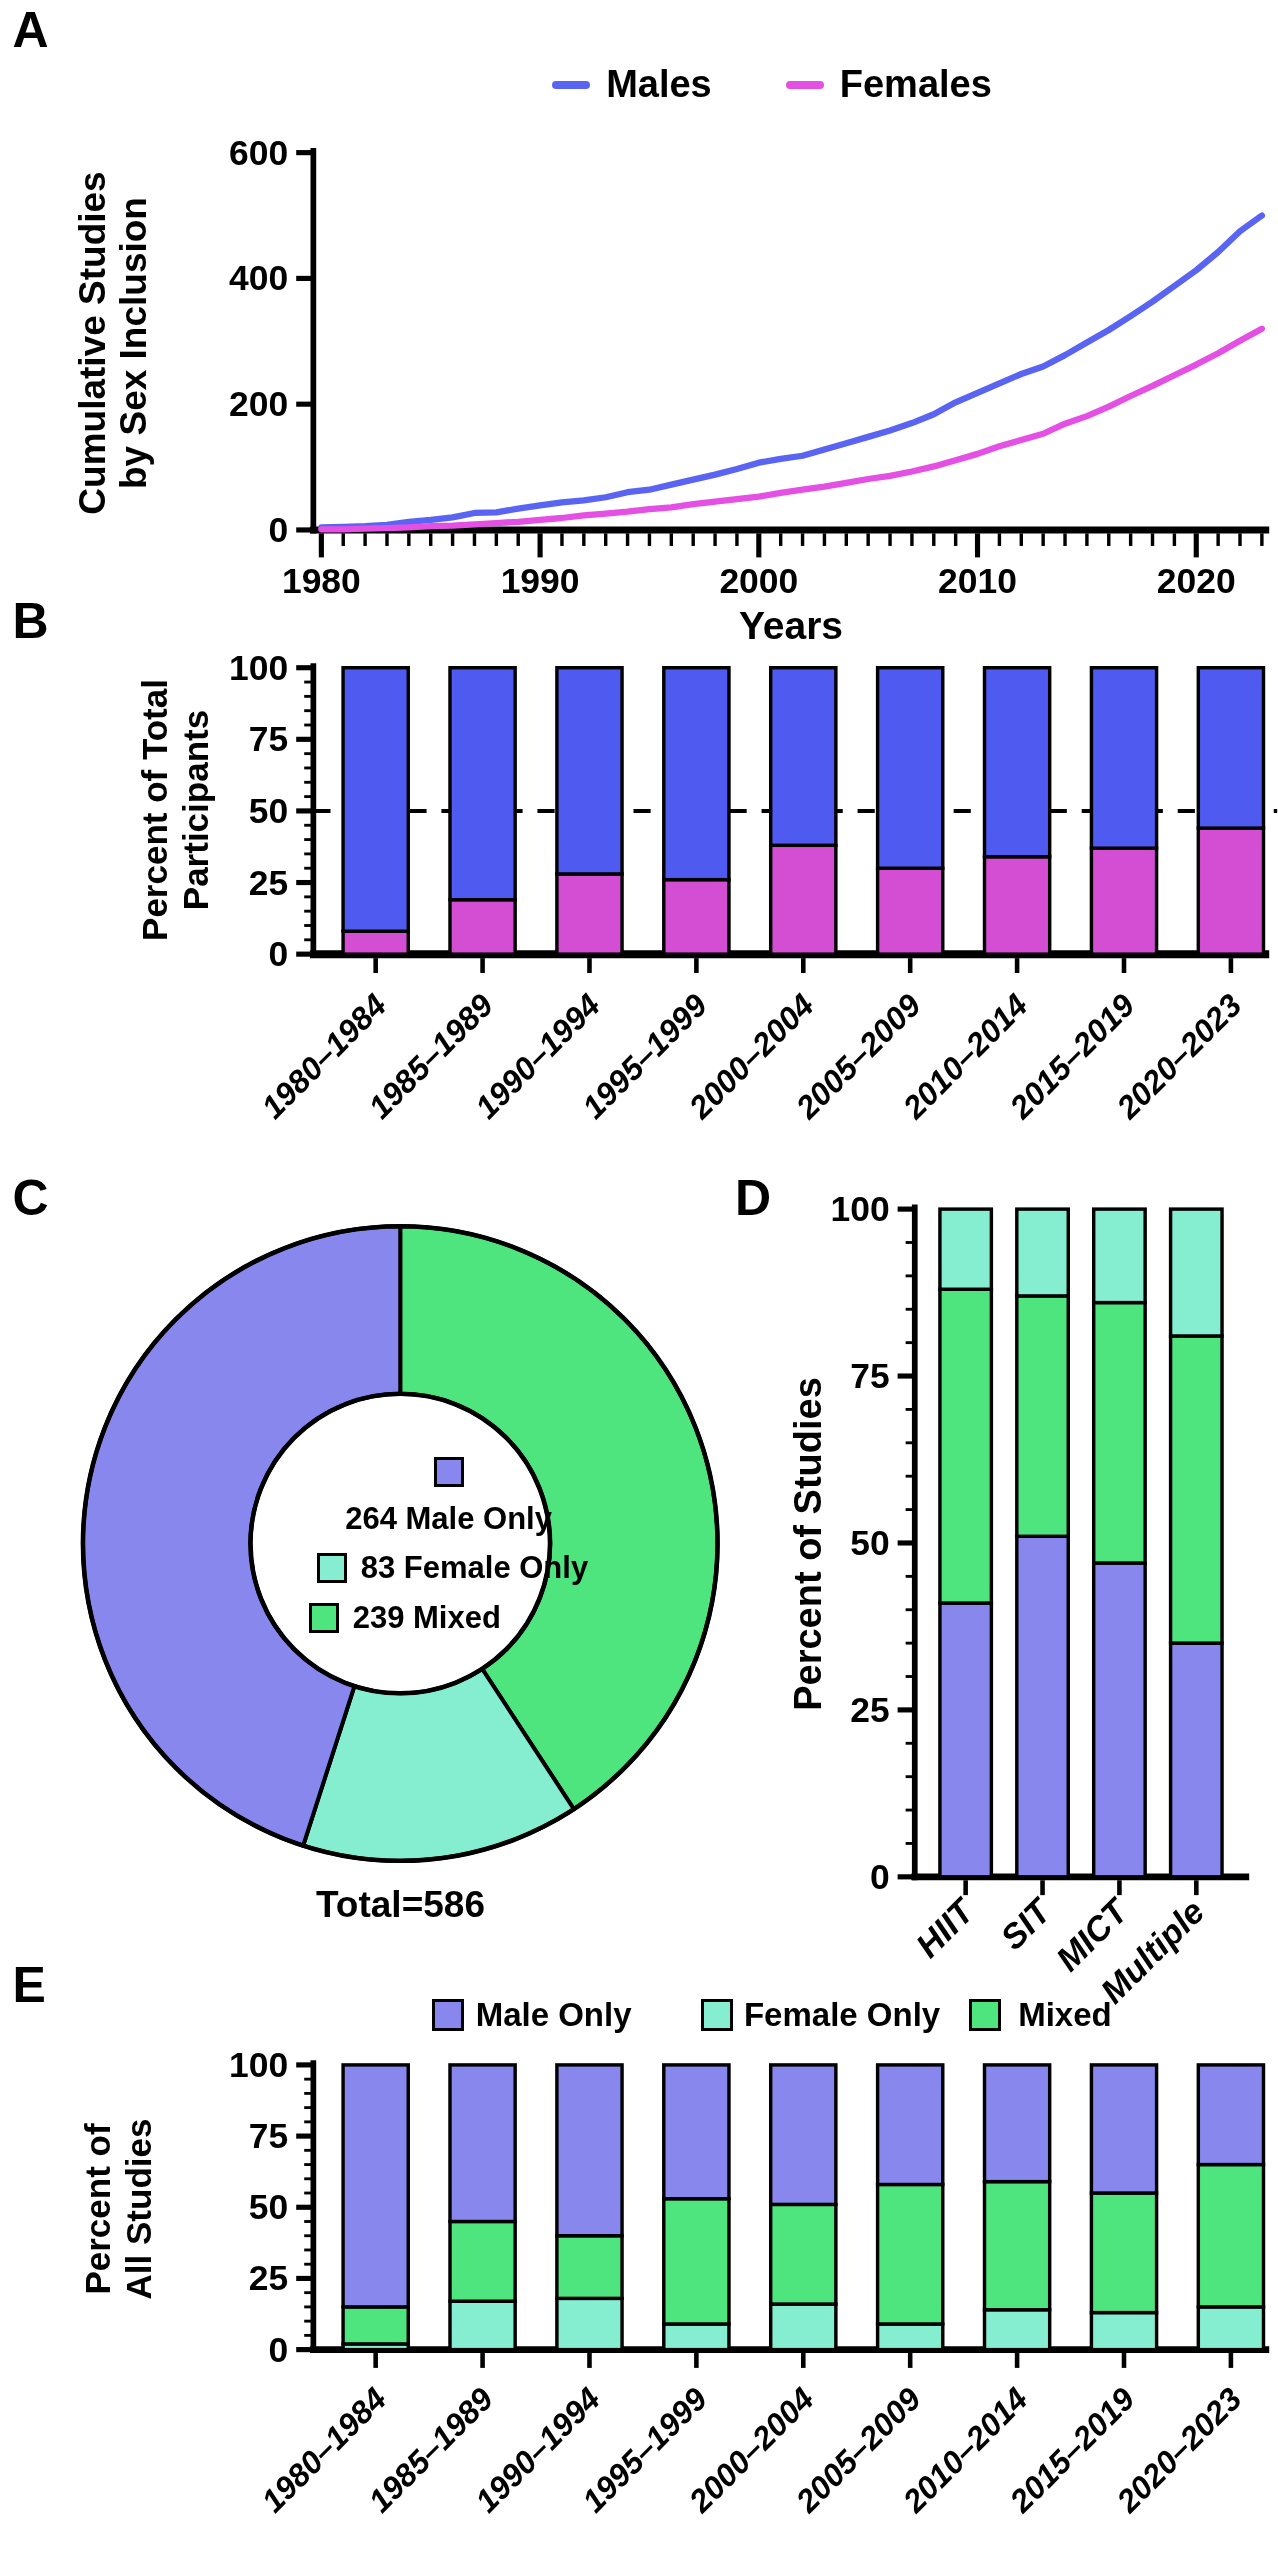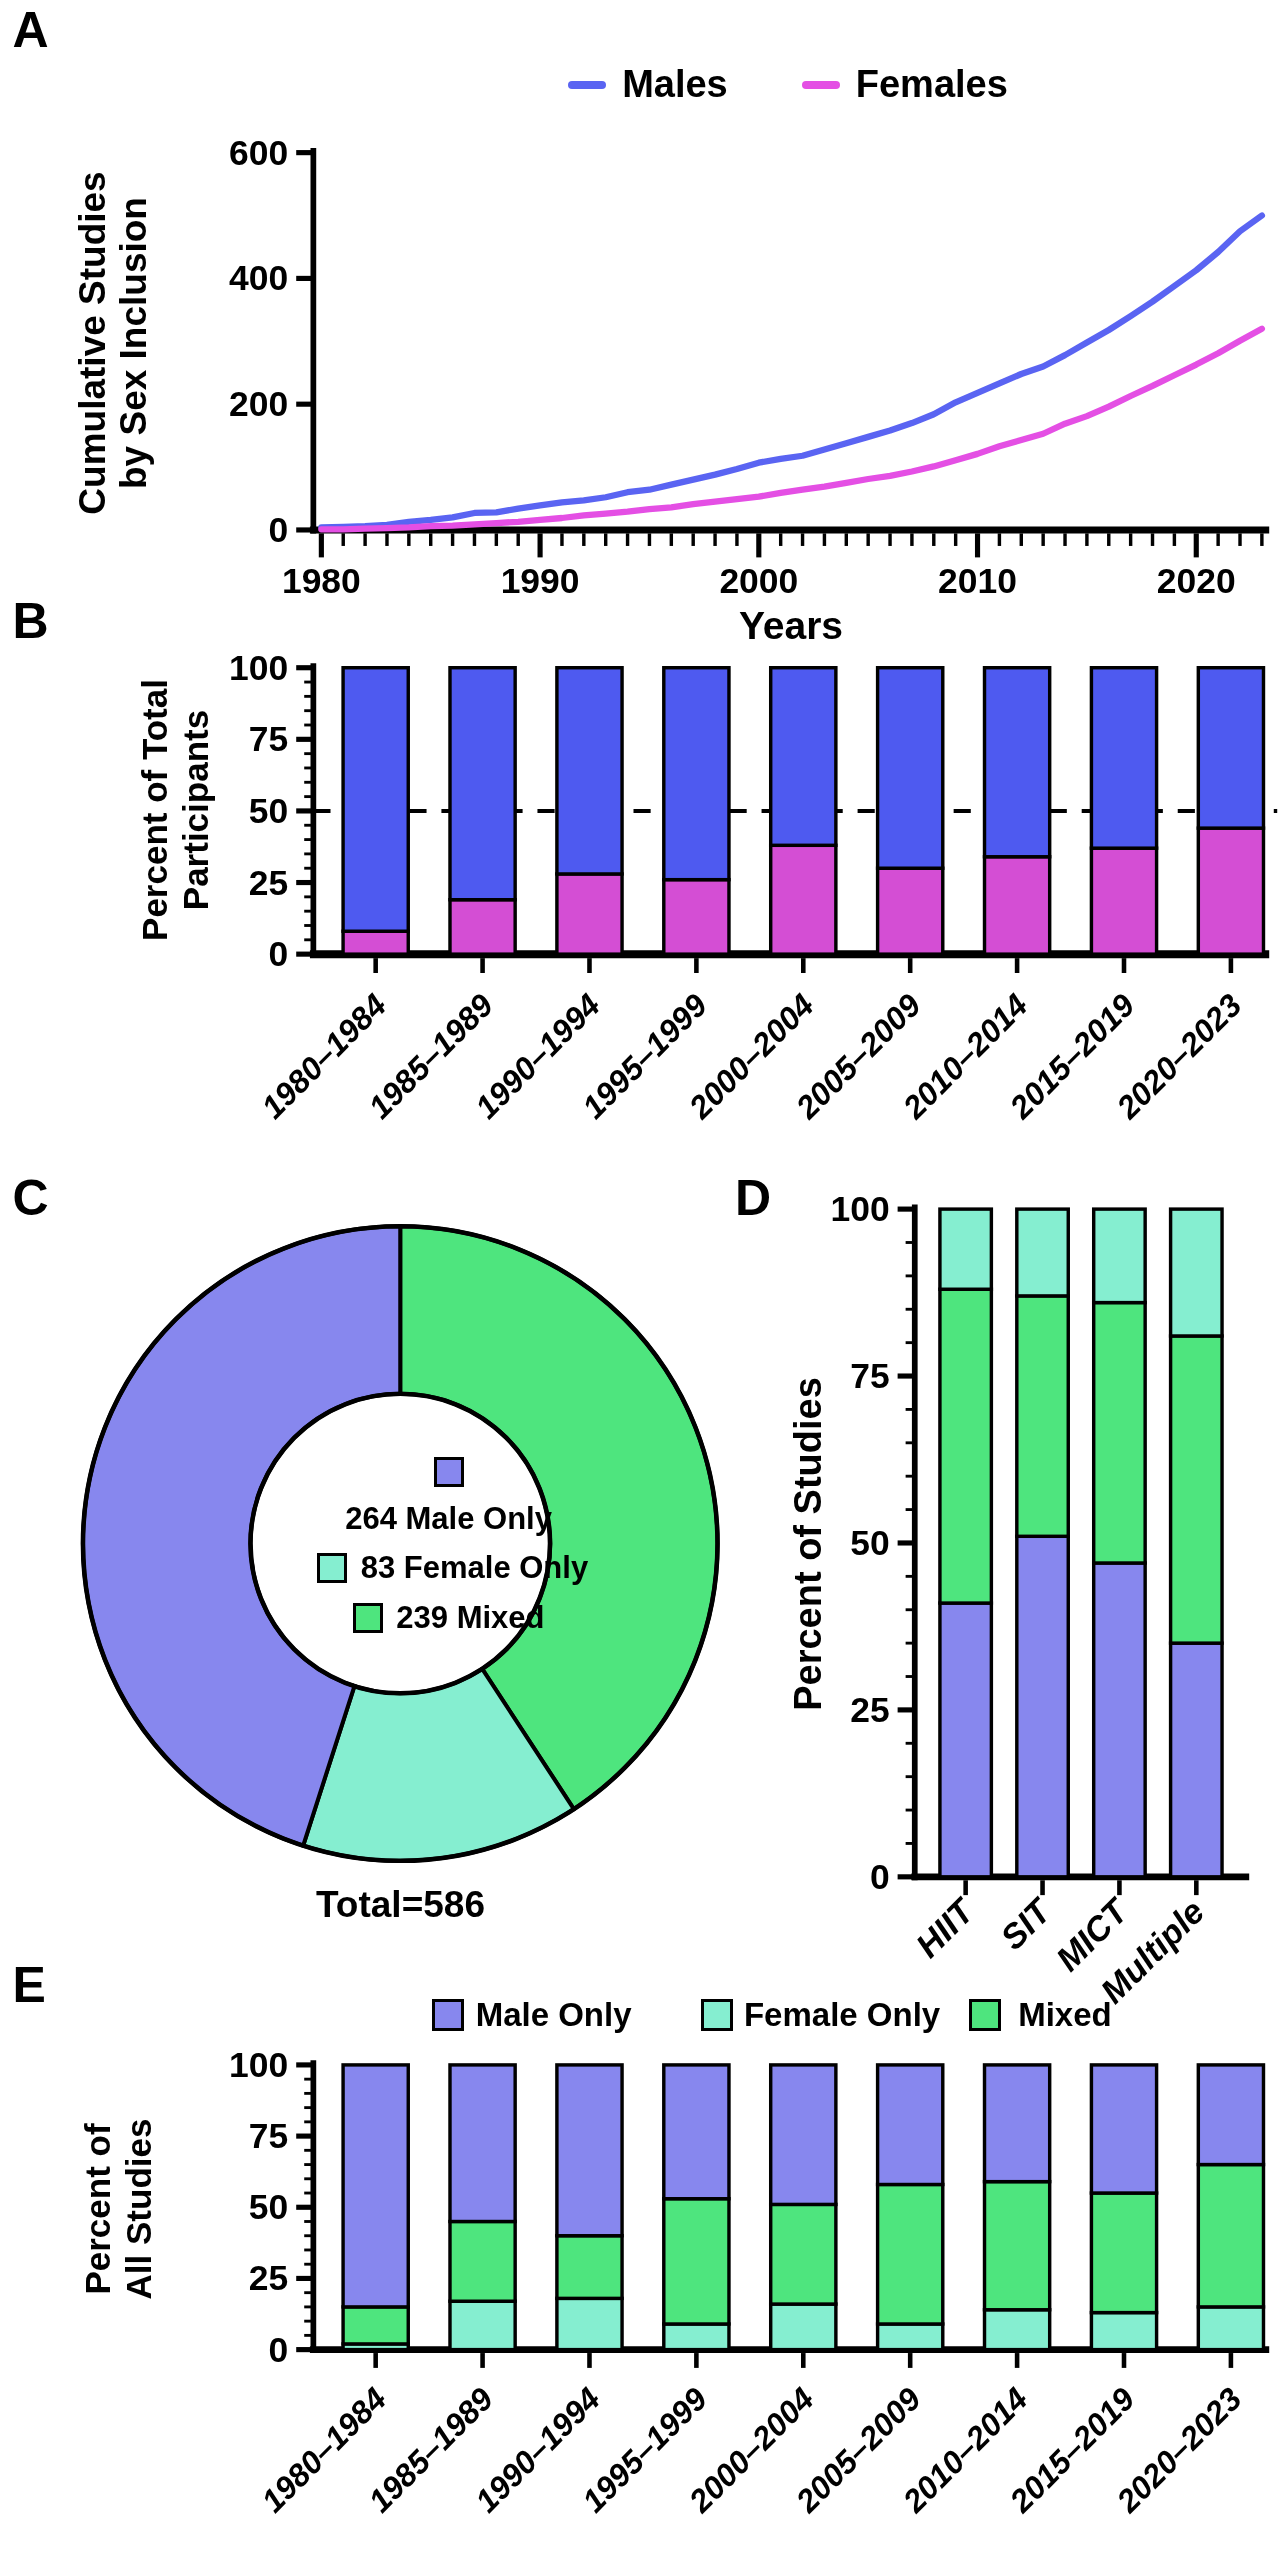--- a/index.html
+++ b/index.html
@@ -277,21 +277,21 @@
     </svg>
 
   
   <div class="panel-letter" style="left:12.6px;top:4.6px;">A</div>
   <div class="panel-letter" style="left:12.6px;top:596px;">B</div>
   <div class="panel-letter" style="left:12.6px;top:1173px;">C</div>
   <div class="panel-letter" style="left:735px;top:1173px;">D</div>
   <div class="panel-letter" style="left:12.6px;top:1960px;">E</div>
 
   
-  <div class="hlegend" style="left:302px;top:63px;width:972px;gap:74px;font-size:38px;font-weight:bold;">
+  <div class="hlegend" style="left:286px;top:63px;width:972px;gap:74px;font-size:38px;font-weight:bold;">
     <div class="item" style="gap:16px;">
       <span class="dash-swatch" id="sw-males" style="background: rgb(90, 100, 242);"></span>
       <span>Males</span>
     </div>
     <div class="item" style="gap:16px;">
       <span class="dash-swatch" id="sw-females" style="background: rgb(228, 79, 228);"></span>
       <span>Females</span>
     </div>
   </div>
 
@@ -311,21 +311,21 @@
   
   <div class="donut-legend" style="left:309px;top:1457px;gap:13.7px;font-size:31px;font-weight:bold;">
     <div class="row" style="gap:13.7px;flex-direction:column;">
       <span class="sq-swatch" id="sw-c0" style="width: 30px; height: 30px; background: rgb(135, 135, 238);"></span>
       <span>264 Male Only</span>
     </div>
     <div class="row" style="gap:13.7px;padding-left:8px;">
       <span class="sq-swatch" id="sw-c1" style="width: 30px; height: 30px; background: rgb(133, 238, 208);"></span>
       <span>83 Female Only</span>
     </div>
-    <div class="row" style="gap:13.7px;justify-content:center;">
+    <div class="row" style="gap:13.7px;">
       <span class="sq-swatch" id="sw-c2" style="width: 30px; height: 30px; background: rgb(78, 229, 126);"></span>
       <span>239 Mixed</span>
     </div>
   </div>
   <div class="xtitle" style="left:229px;top:1884px;width:343px;font-size:37px;">Total=586</div>
 
   
   <div class="vtitle" style="left:493px;top:1521px;width:629px;height:46px;font-size:38px;line-height:46px;">Percent of Studies</div>
 
   

